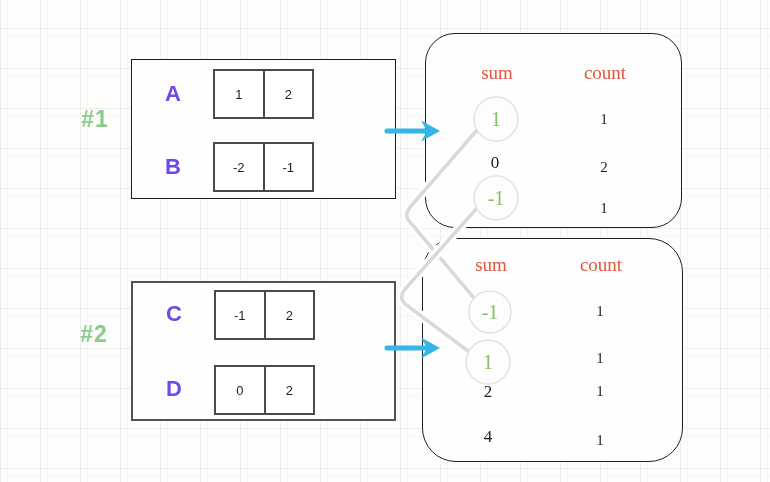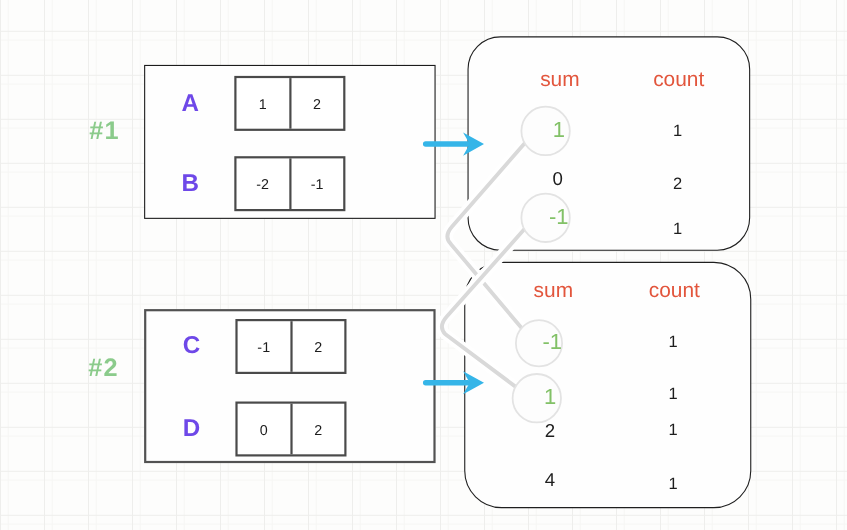--- a/index.html
+++ b/index.html
@@ -19,21 +19,21 @@
   .ctr{transform:translate(-50%,-50%);}
   .group-label{color:#8bcb8b;font-size:23px;font-weight:600;letter-spacing:1px;white-space:nowrap;}
   .box{position:absolute;background:#fefefe;border:1.5px solid #1c1c1c;box-sizing:border-box;}
   .box.gray{border:2px solid #525252;}
   .row-label{position:absolute;transform:translate(-50%,-50%);color:#6e48e8;font-size:22px;font-weight:600;}
   .cells{position:absolute;display:flex;width:101px;height:50px;border:2px solid #4a4a4a;background:#ffffff;box-sizing:border-box;}
   .cell{flex:1;display:flex;align-items:center;justify-content:center;font-size:13px;}
   .cell + .cell{border-left:2px solid #4a4a4a;}
   .rtable{position:absolute;background:#fefefe;border:1.5px solid #1f1f1f;box-sizing:border-box;}
   .svg-layer{position:absolute;left:0;top:0;z-index:5;pointer-events:none;}
-  .labels{position:absolute;left:12px;top:0;width:636px;height:482px;z-index:6;pointer-events:none;}
+  .labels{position:absolute;left:0;top:0;width:636px;height:482px;z-index:6;pointer-events:none;font-family:Liberation Serif, serif;}
   .hdr{position:absolute;transform:translate(-50%,-50%);color:#e2553c;font-size:19px;white-space:nowrap;}
   .sumv{position:absolute;transform:translate(-50%,-50%);font-size:17px;white-space:nowrap;}
   .sumv.hl{font-size:20px;color:#82c167;}
   .cntv{position:absolute;transform:translate(-50%,-50%);font-size:15px;white-space:nowrap;}
 </style>
 </head>
 <body>
 
 <div class="canvas">
 

